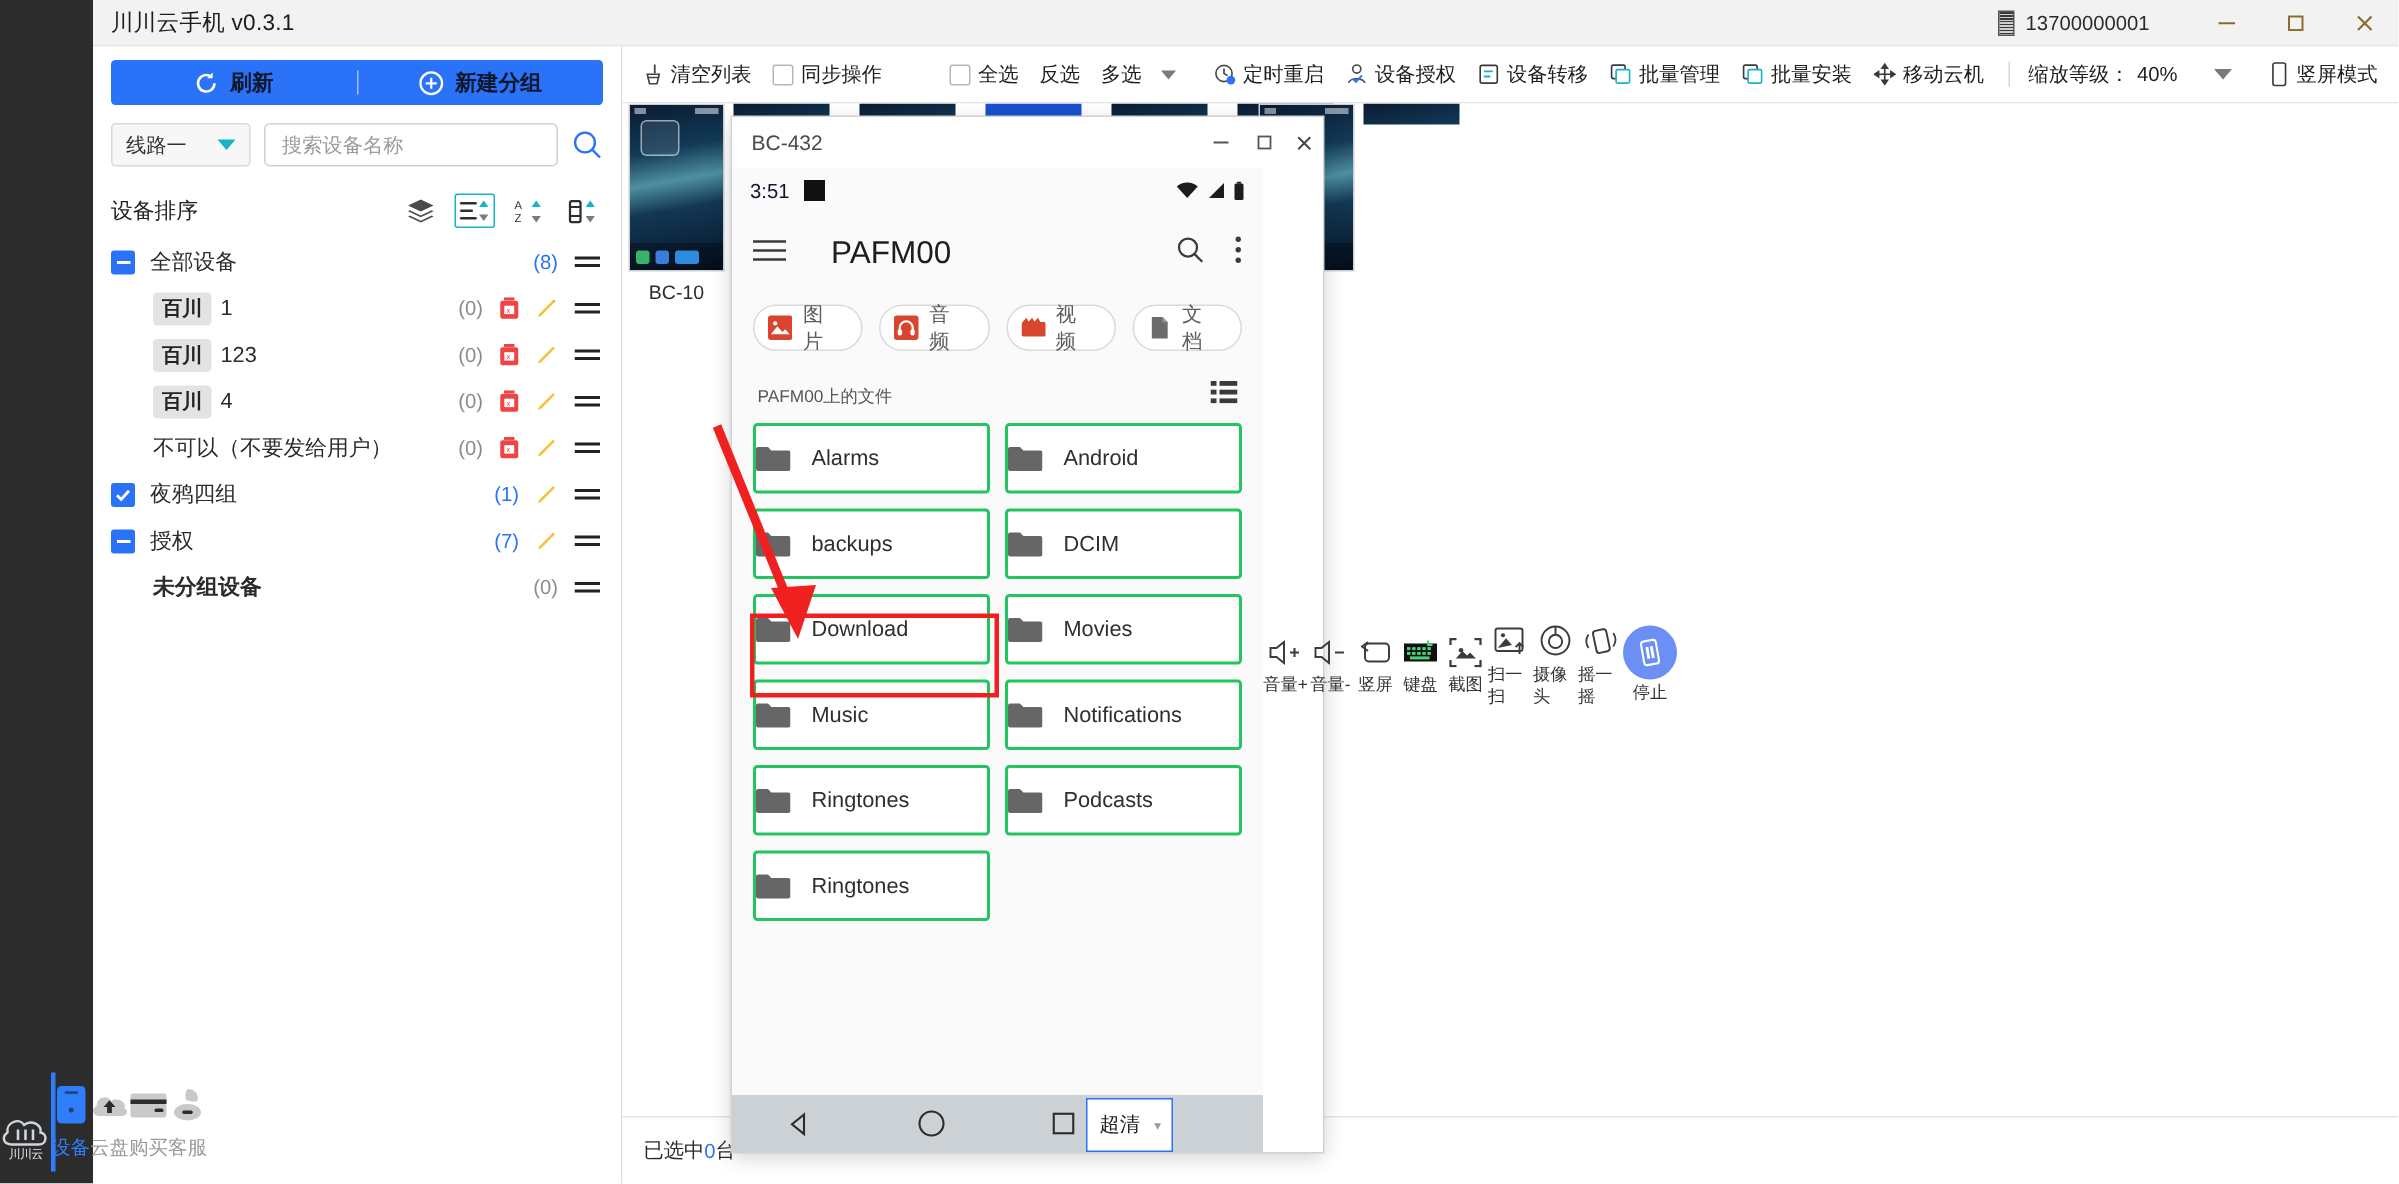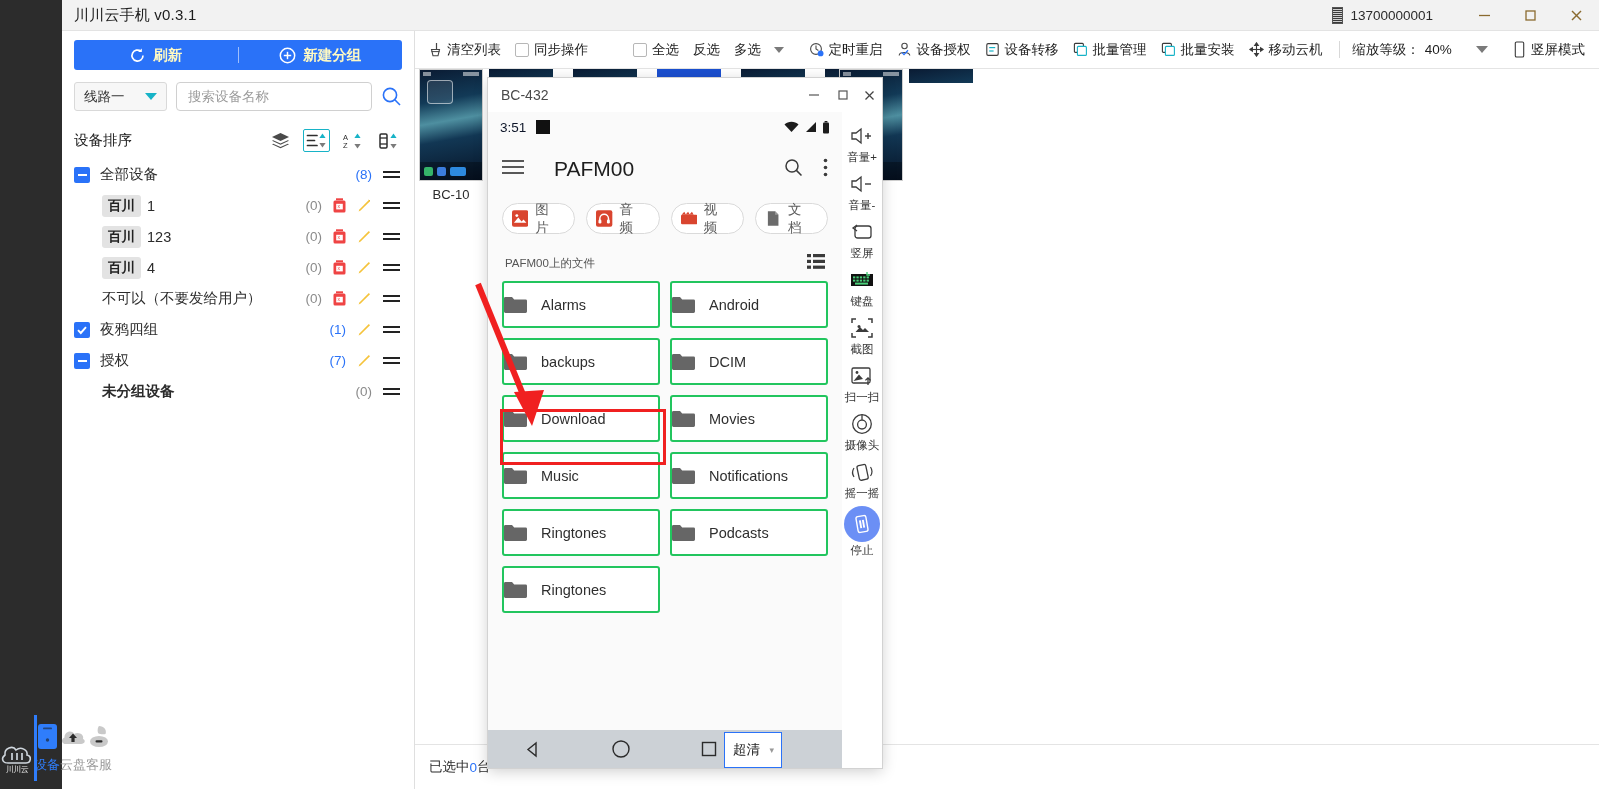--- a/index.html
+++ b/index.html
@@ -62,21 +62,21 @@
   }
   .rail-icon { width: 26px; height: 28px; display:flex; align-items:center; justify-content:center; }
 
   
   .sidebar {
     position: absolute; top: 31px; left: 62px; width: 353px; height: 758px;
     background: #fff; border-right: 1px solid #dfdfdf;
   }
   .side-actions {
     margin: 9px 12px 0 12px; height: 30px; background: #2a72f8; border-radius: 3px;
-    display: flex; align-items: center; color: #fef9c3; font-size: 14.5px; font-weight: bold;
+    display: flex; align-items: center; color: #0f172a; font-size: 14.5px; font-weight: bold;
   }
   .side-actions > div {
     flex: 1; display: flex; align-items: center; justify-content: center; gap: 7px;
   }
   .side-actions .divider { flex: 0 0 1px; background: rgba(255,255,255,.55); height: 16px; }
   .side-filter {
     margin: 12px 12px 0 12px; display: flex; align-items: center; gap: 9px;
   }
   .select-line {
     width: 93px; height: 29px; border: 1px solid #d9d9d9; border-radius: 3px;
@@ -264,21 +264,21 @@
     display: flex; align-items: center; padding-left: 8px;
     font-size: 13.5px; color: #222;
   }
   .quality-sel .qc {
     margin-left: auto; margin-right: 7px; color: #999; font-size: 9px;
   }
 
   
   .pw-side {
     position: absolute; top: 0; right: 0; width: 40px; height: 656px;
-    background: #fff; display: flex; flex-direction: column; align-items: center;
+    background: #fff; display: flex; flex-direction: row; align-items: center;
     padding-top: 10px;
   }
   .side-btn {
     display: flex; flex-direction: column; align-items: center; gap: 1px;
     margin-bottom: 5px;
   }
   .side-btn .sb-ico {
     width: 30px; height: 27px; display: flex; align-items: center; justify-content: center;
     color: #3c3c3c;
   }
@@ -363,20 +363,30 @@
     <div class="rail-item">
       <span class="rail-icon">
         <svg width="26" height="22" viewBox="0 0 26 22">
           <path d="M6 18 C1.5 18 0.5 13 4.5 11.4 C4.2 5.6 11.8 3.5 14 8 C18.8 5.2 24.5 8.8 23 13 C26 14 25 18 21 18 Z" fill="#c9c9c9"></path>
           <path d="M13 7.5 L17 12 H14.6 V16 H11.4 V12 H9 Z" fill="#2c2c2c"></path>
         </svg>
       </span>
       <span>云盘</span>
     </div>
 
+    <div class="rail-item">
+      <span class="rail-icon">
+        <svg width="26" height="20" viewBox="0 0 26 20">
+          <rect x="1" y="2" width="24" height="16" rx="2" fill="#c9c9c9"></rect>
+          <rect x="1" y="6" width="24" height="3" fill="#2c2c2c"></rect>
+          <rect x="17" y="12" width="6" height="2.4" rx="1" fill="#2c2c2c"></rect>
+        </svg>
+      </span>
+      <span>购买</span>
+    </div>
 
     <div class="rail-item">
       <span class="rail-icon">
         <svg width="26" height="24" viewBox="0 0 26 24">
           <path d="M13 1 C18 1 21 5 19.5 9 C18 9.6 14 9.6 12 8 C11 5 12 2 13 1Z" fill="#c9c9c9"></path>
           <ellipse cx="13" cy="16.5" rx="9" ry="5.5" fill="#c9c9c9"></ellipse>
           <rect x="9.5" y="15.3" width="7" height="2.3" rx="1.1" fill="#2c2c2c"></rect>
         </svg>
       </span>
       <span>客服</span>

